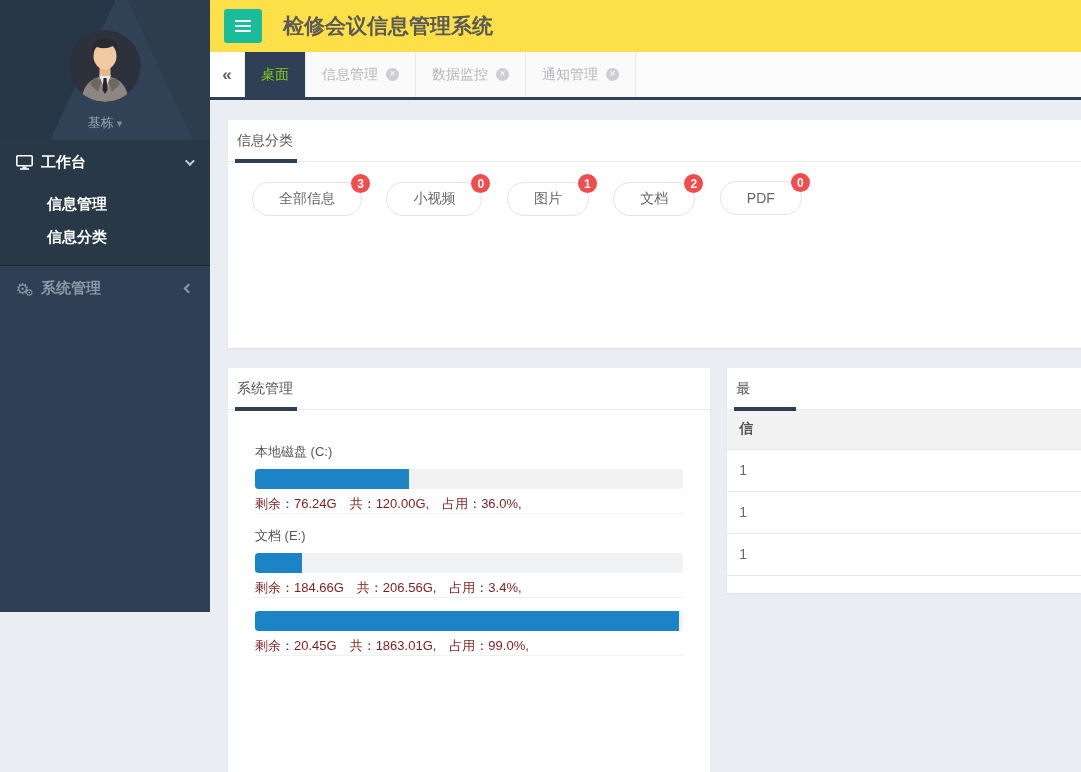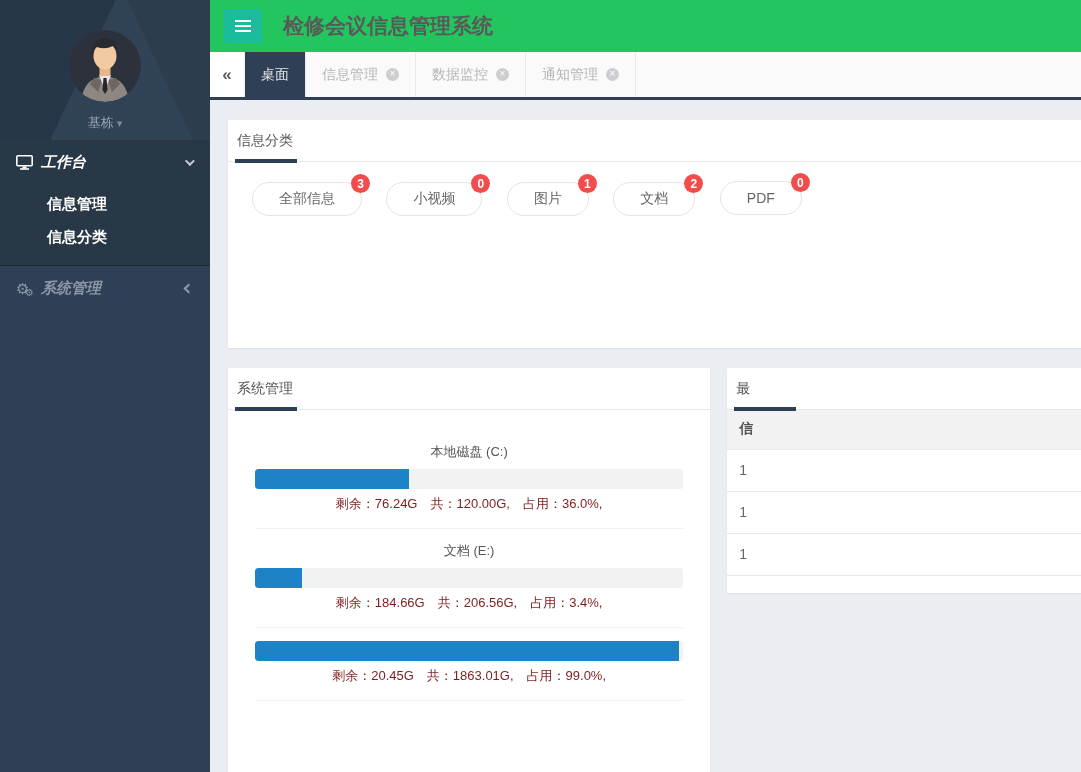--- a/index.html
+++ b/index.html
@@ -1,66 +1,66 @@
 <!DOCTYPE html>
 <html><head>
 <meta charset="utf-8">
 <style>
   * { margin:0; padding:0; box-sizing:border-box; }
   html,body { width:1081px; height:772px; overflow:hidden;
     font-family:"Liberation Sans","DejaVu Sans",sans-serif; background:#eaeef2; }
 
   
-  .sidebar { position:absolute; left:0; top:0; width:210px; height:772px;
+  .sidebar { position:absolute; left:0; top:0; width:210px; height:612px;
     background:#2f4056; z-index:5; }
   .profile { height:140px; position:relative; text-align:center; padding-top:30px;
     background:
       linear-gradient(115deg, rgba(0,0,0,0.12) 0%, rgba(0,0,0,0.12) 42%, rgba(255,255,255,0.025) 42%, rgba(255,255,255,0.025) 100%),
       linear-gradient(245deg, rgba(0,0,0,0.10) 0%, rgba(0,0,0,0.10) 30%, transparent 30%),
       #2c3e52; }
   .avatar { width:72px; height:72px; border-radius:50%; display:inline-block; overflow:hidden; }
   .user-row { margin-top:8px; color:#98a4b3; font-size:13px; cursor:pointer; }
   .user-row .caret { color:#7c8896; font-size:11px; margin-left:3px; }
 
   .nav-block-open { background:#293846; border-bottom:1px solid rgba(0,0,0,0.28); }
   .nav-item { height:45px; display:flex; align-items:center; padding:0 18px 0 16px;
     color:#fff; font-size:15px; font-weight:bold; cursor:pointer; position:relative; }
   .nav-item .ico { width:22px; display:flex; justify-content:flex-start; margin-right:3px; }
-  .nav-item .lbl { flex:1;font-style:italic; }
+  .nav-item .lbl { flex:1; }
   .nav-item.muted { color:#8b97a7; }
   .submenu { padding:2px 0 12px 0; }
   .submenu-item { height:33px; line-height:33px; padding-left:47px; color:#fff;
     font-size:15px; font-weight:bold; cursor:pointer; }
   .chev { display:inline-block; width:7px; height:7px; }
   .chev-down { border-right:2px solid #c7cdd6; border-bottom:2px solid #c7cdd6;
     transform:rotate(45deg) translateY(-2px); }
   .chev-left { border-left:2px solid #8b97a7; border-bottom:2px solid #8b97a7;
     transform:rotate(45deg); }
   .gear-glyph { color:#8b97a7; font-size:15px; position:relative; line-height:1; }
   .gear-glyph .g2 { font-size:10px; position:absolute; left:9px; top:7px; }
 
   
   .header { position:absolute; left:210px; top:0; width:871px; height:52px;
-    background:#22c55e; display:flex; align-items:center; }
+    background:#fde047; display:flex; align-items:center; }
   .hamburger { width:38px; height:34px; background:#1abc9c; border-radius:3px;
     margin-left:14px; display:flex; flex-direction:column; justify-content:center;
     align-items:center; gap:3px; cursor:pointer; border:none; }
   .hamburger i { display:block; width:16px; height:2px; background:#fff; }
   .app-title { margin-left:21px; font-size:21px; font-weight:bold; color:#595959; }
 
   
   .tabbar { position:absolute; left:210px; top:52px; width:871px; height:48px;
     background:#fbfbfb; border-bottom:3px solid #2f4056; display:flex; }
   .tab-arrow { width:35px; height:45px; background:#fff; border-right:1px solid #ececec;
     display:flex; align-items:center; justify-content:center; color:#5b5b5b;
     font-size:17px; font-weight:bold; cursor:pointer; }
   .tab { height:45px; padding:0 16px; display:flex; align-items:center; gap:8px;
     font-size:14px; color:#b4b6ba; background:#fafafa; border-right:1px solid #e9e9e9;
     cursor:pointer; white-space:nowrap; }
-  .tab.active { background:#2f4056; color:#e5e5e5;text-align:right; }
+  .tab.active { background:#2f4056; color:#84cc16;text-align:right; }
   .tab-close { width:13px; height:13px; border-radius:50%; background:#ccced2;
     position:relative; display:inline-block; cursor:pointer; }
   .tab-close::before { content:'×'; position:absolute; left:0; top:0; width:13px;
     height:13px; line-height:12px; text-align:center; color:#fff; font-size:10px; }
 
   
   .content { position:absolute; left:210px; top:100px; width:871px; height:672px;
     background:#eaeef2; padding:20px 0 0 18px; overflow:hidden; }
   .panel { background:#fff; box-shadow:0 1px 2px rgba(0,0,0,0.06); }
   .panel-hd { height:42px; position:relative; border-bottom:1px solid #e7eaec;
@@ -75,21 +75,21 @@
     height:34px; padding:0 26px; margin-right:20px; background:#fff; border:1px solid #e4e4e4;
     border-radius:17px; font-size:14px; color:#666; cursor:pointer;
     font-family:"Liberation Sans","DejaVu Sans",sans-serif; }
   .badge { position:absolute; top:-9px; right:-9px; min-width:19px; height:19px;
     padding:0 5px; border-radius:10px; background:#f24c4c; color:#fff; font-size:12px;
     font-weight:bold; display:flex; align-items:center; justify-content:center; }
 
   .row2 { display:flex; gap:17px; margin-top:20px; }
   .panel-disk { width:818px; height:700px; }
   .disk-body { padding:33px 27px 0; }
-  .disk-item { border-bottom:1px solid #eef0f1; padding-bottom:15px; margin-bottom:13px;text-align:center; }
+  .disk-item { border-bottom:1px solid #eef0f1; padding-bottom:0; margin-bottom:13px; }
   .disk-name { font-size:13px; color:#555; margin-bottom:8px; }
   .disk-track { height:20px; background:#f0f2f3; border-radius:3px; overflow:hidden; }
   .disk-fill { height:20px; background:#1c84c6; border-radius:3px 0 0 3px; }
   .disk-stats { font-size:13px; color:#7f1d1d; margin-top:6px; }
 
   .panel-latest { width:600px; height:225px; }
   .latest-table { width:100%; border-collapse:collapse; }
   .latest-table th { background:#f2f2f2; height:39px; text-align:left; padding-left:12px;
     font-size:14px; color:#555; border-bottom:1px solid #e8e8e8; font-weight:bold; }
   .latest-table td { height:42px; padding-left:12px; font-size:14px; color:#666;

